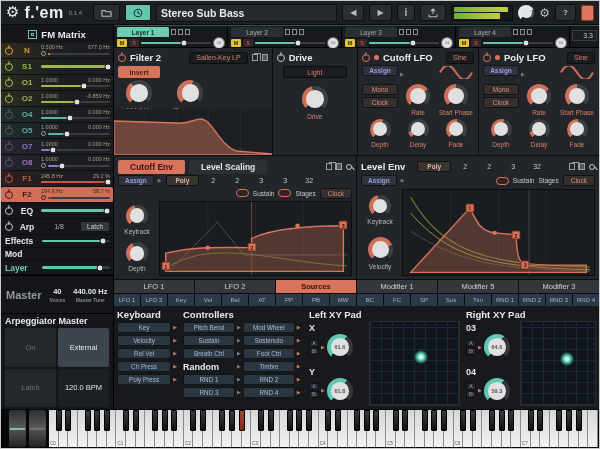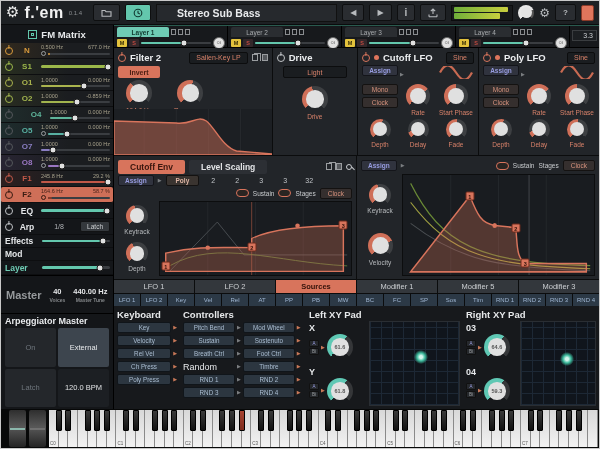--- a/index.html
+++ b/index.html
@@ -9,21 +9,21 @@
   color:#cfd2d4; position:relative; overflow:hidden; border:1px solid #c9c9c9; display:flex; flex-direction:column; }
 .dj { font-family:"DejaVu Sans",sans-serif; }
 
 
 .topbar { height:24px; background:#1d2023; display:flex; align-items:center; gap:5px; padding:0 5px; flex:none; border-bottom:1px solid #0a0b0c; }
 .logo-ic { font-size:15px; color:#ececec; line-height:1; }
 .logo-tx { font-size:16px; font-weight:bold; color:#f2f2f2; letter-spacing:.5px; }
 .ver { font-size:6px; color:#8a8d90; margin-right:6px; }
 .tb-btn { height:17px; background:#2a2d31; border:1px solid #0e0f10; border-radius:2px; display:flex; align-items:center; justify-content:center; padding:0 7px; color:#b8bbbe; }
 .tb-btn.teal { background:#63c7ad; color:#123a31; }
-.preset { flex:1; height:18px; background:#26292d; border:1px solid #111; display:flex; align-items:center; padding:0 20px; font-size:10.5px; color:#e8eaec; font-weight:bold; }
+.preset { flex:1; height:18px; background:#26292d; border:1px solid #111; display:flex; align-items:center; padding:0 4px; font-size:10.5px; color:#e8eaec; font-weight:bold; }
 .tb-txt { font-size:10px; font-weight:bold; }
 .meter { width:62px; height:16px; background:#17191b; border:1px solid #0b0c0d; padding:1px 2px; display:flex; flex-direction:column; gap:1px; justify-content:center; }
 .mbar { height:6px; border-radius:1px; background:linear-gradient(90deg,#6fae3a,#c9cf3e); }
 .volknob { width:16px; height:16px; border-radius:50%; background:conic-gradient(from 225deg,#e8e8e8 0 200deg,#555 200deg 270deg,transparent 270deg); position:relative; }
 .volknob i { position:absolute; inset:2.5px; background:#e4e4e4; border-radius:50%; }
 .recbtn { width:13px; height:16px; background:#df755c; border:1px solid #8a3a28; border-radius:2px; }
 
 
 .bodyrow { flex:1; display:flex; min-height:0; }
 
@@ -120,21 +120,21 @@
 
 .sources { flex:1; display:flex; background:#17191c; min-height:0; }
 .srchead { font-size:9.5px; font-weight:bold; color:#e6e8ea; height:12px; display:flex; align-items:center; }
 .kbcol { width:66px; flex:none; padding:2px 3px; display:flex; flex-direction:column; gap:2px; }
 .srcbtn { height:11px; background:#2c3640; border:1px solid #10151a; border-radius:2px; color:#aabdd1; font-size:6.3px; display:flex; align-items:center; justify-content:center; flex:none; }
 .kbrow { display:flex; align-items:center; gap:2px; }
 .kbrow .srcbtn { flex:1; }
 .ctlcol { width:126px; flex:none; padding:2px 3px; display:flex; flex-direction:column; gap:2px; }
 .ctlrow { display:flex; align-items:center; gap:2px; height:11px; }
 .ctlrow .srcbtn { width:52px; }
-.randhead { width:52px; font-size:9px; font-weight:normal; color:#e6e8ea; }
+.randhead { width:52px; font-size:9px; font-weight:bold; color:#e6e8ea; }
 .xycol { flex:none; padding:2px 3px; display:flex; flex-direction:column; }
 .xybody { flex:1; display:flex; gap:4px; min-height:0; }
 .xyctrls { width:56px; flex:none; display:flex; flex-direction:column; justify-content:space-around; }
 .xyaxis { display:flex; flex-direction:column; gap:1px; }
 .xylab { font-size:9px; font-weight:bold; color:#e6e8ea; }
 .xyrow { display:flex; align-items:center; gap:2px; }
 .abi { display:flex; flex-direction:column; gap:1px; }
 .abi span { width:10px; height:7px; font-size:4.5px; display:flex; align-items:center; justify-content:center; background:#26292d; border:1px solid #111; border-radius:1px; }
 .abi .a { color:#979ce0; } .abi .bi { color:#9a9da0; }
 .xypad { flex:1; background:#10151c; border:1px solid #2a2e33; position:relative; margin:1px 0;
@@ -257,21 +257,21 @@
               <div class="sb-slidwrap">
                 <div class="slider">
                   <span class="fill" style="background: rgb(162, 180, 78); width: 52%;"></span>
                   <span class="hd" style="left: 52%;"></span>
                 </div>
               </div>
             </div>
           </div>
           <div class="sb-row" style="background: linear-gradient(90deg, rgba(94, 180, 154, 0.15), rgb(27, 29, 32) 60%);">
             <span class="pw" style="color: rgb(84, 87, 91);"></span>
-            <span class="sb-id" style="color: rgb(94, 180, 154); margin-left: 9px;">O4</span>
+            <span class="sb-id" style="color: rgb(94, 180, 154);">O4</span>
             <div class="sb-main">
               <div class="sb-vals">
                 <span>1.0000</span>
                 <span>0.000 Hz</span>
               </div>
               <div class="sb-slidwrap">
                 <div class="slider">
                   <span class="fill" style="background: rgb(94, 180, 154); width: 42%;"></span>
                   <span class="hd" style="left: 42%;"></span>
                 </div>
@@ -695,20 +695,32 @@
                   <circle cx="144" cy="26" r="2.4" fill="#d8745c"></circle>
               </svg>
               <span class="node" style="left:3%;top:88%">1</span>
               <span class="node" style="left:48%;top:62%">2</span>
               <span class="node" style="left:96%;top:32%">3</span>
             </div>
           </div>
         </div>
 
         <div class="panel" style="flex:1">
+          <div class="p-head" style="height:15px">
+            <span class="p-title">Level Env</span>
+            <span class="polybtn" style="margin-left:8px">Poly</span>
+            <span class="stepval">2</span>
+            <span class="stepval">2</span>
+            <span class="stepval">3</span>
+            <span class="stepval">32</span>
+            <span style="flex:1"></span>
+            <span class="ic-copy"></span>
+            <span class="ic-paste"></span>
+            <span class="ic-zoom"></span>
+          </div>
           <div class="env-r2">
             <span class="abtn">Assign</span>
             <span class="garrow dj">▶</span>
             <span style="flex:1"></span>
             <span class="pill"></span>
             <span class="smalllab">Sustain</span>
             <span class="smalllab">Stages</span>
             <span class="clockbtn">Clock</span>
           </div>
           <div class="env-body">

